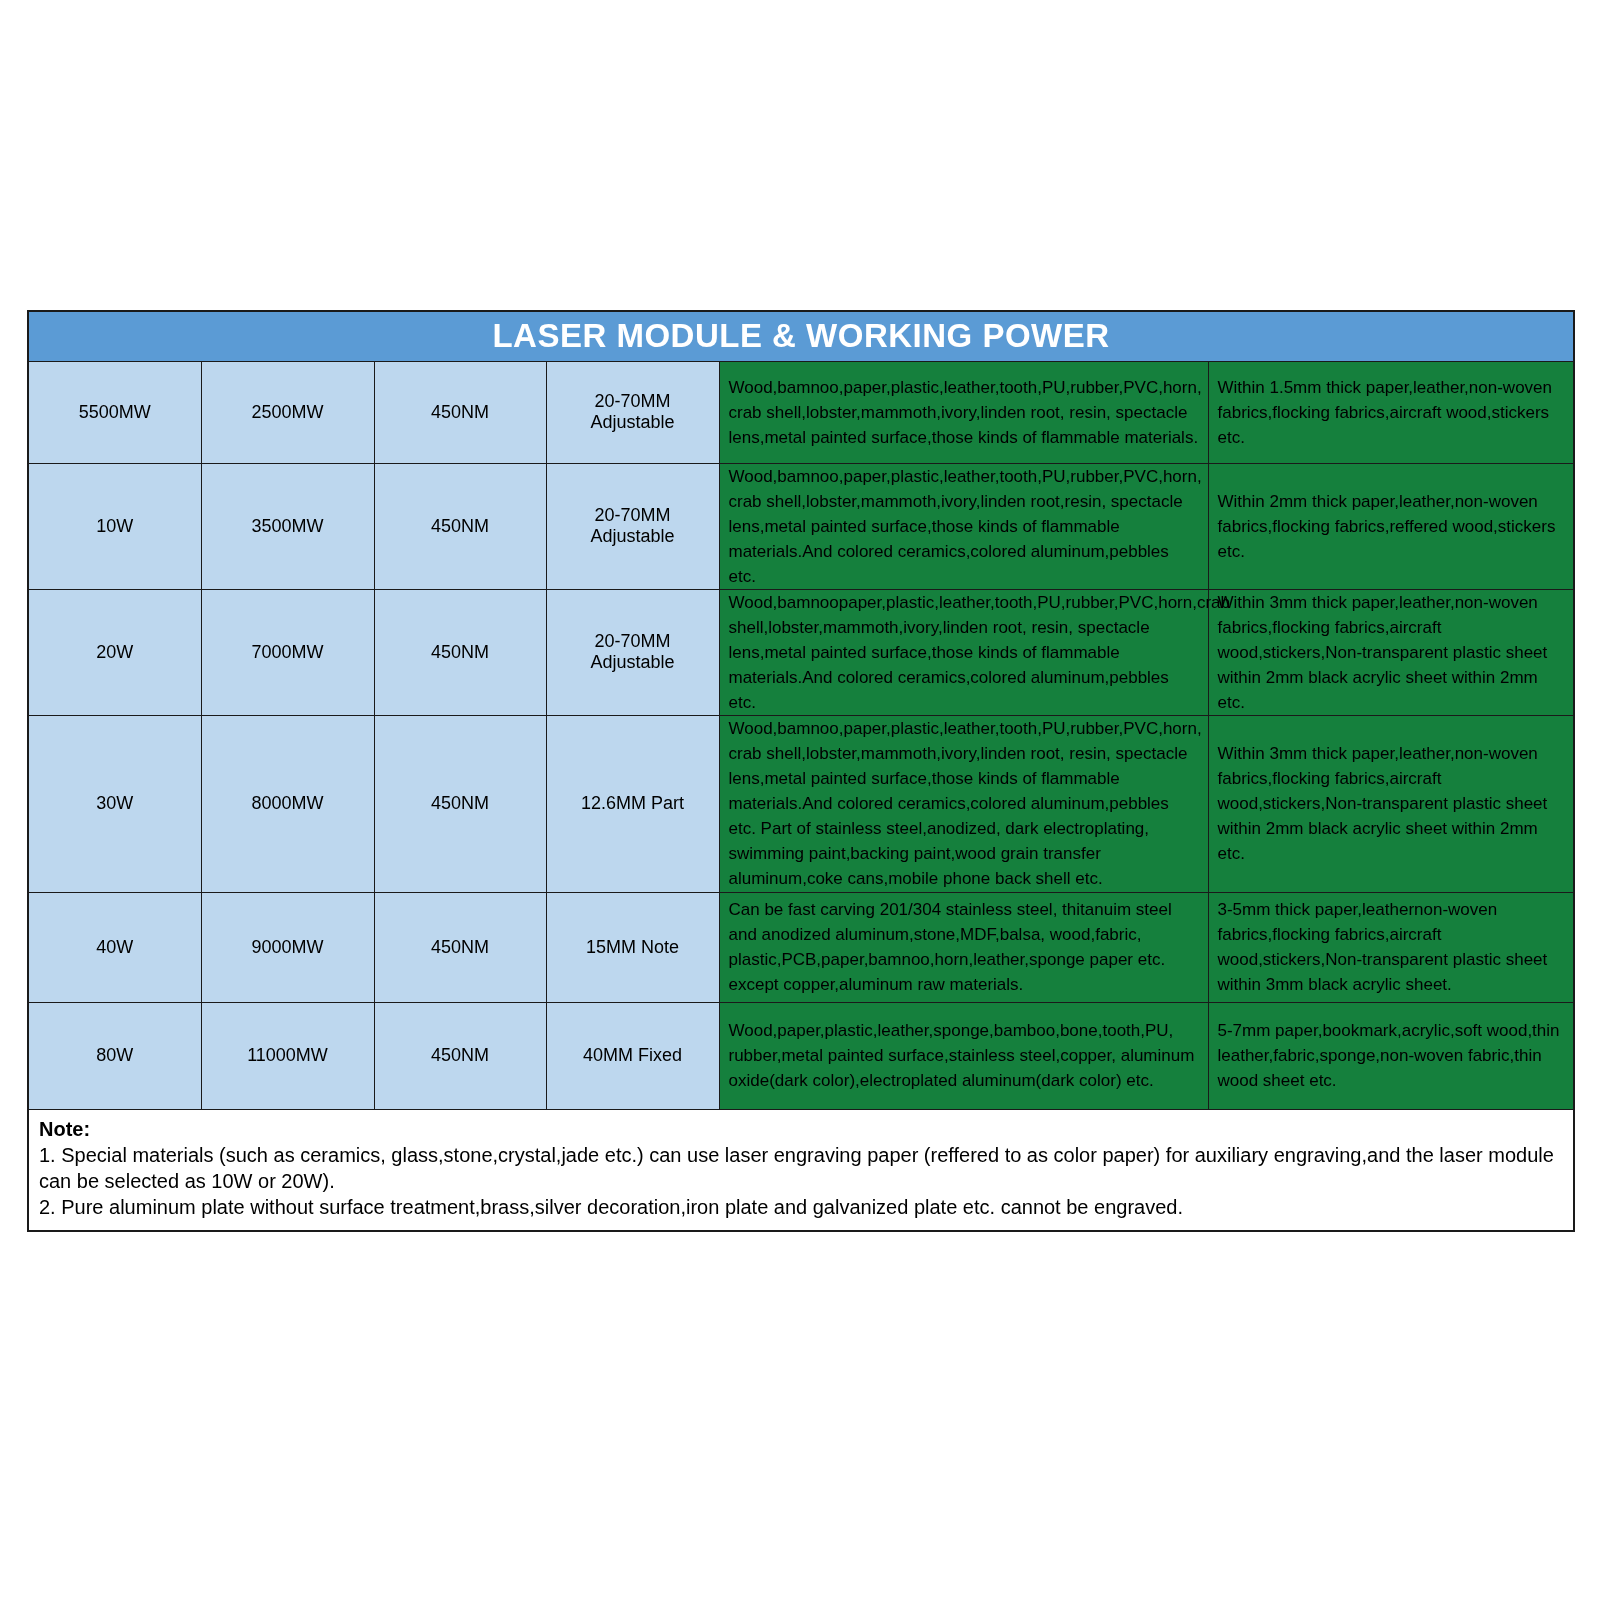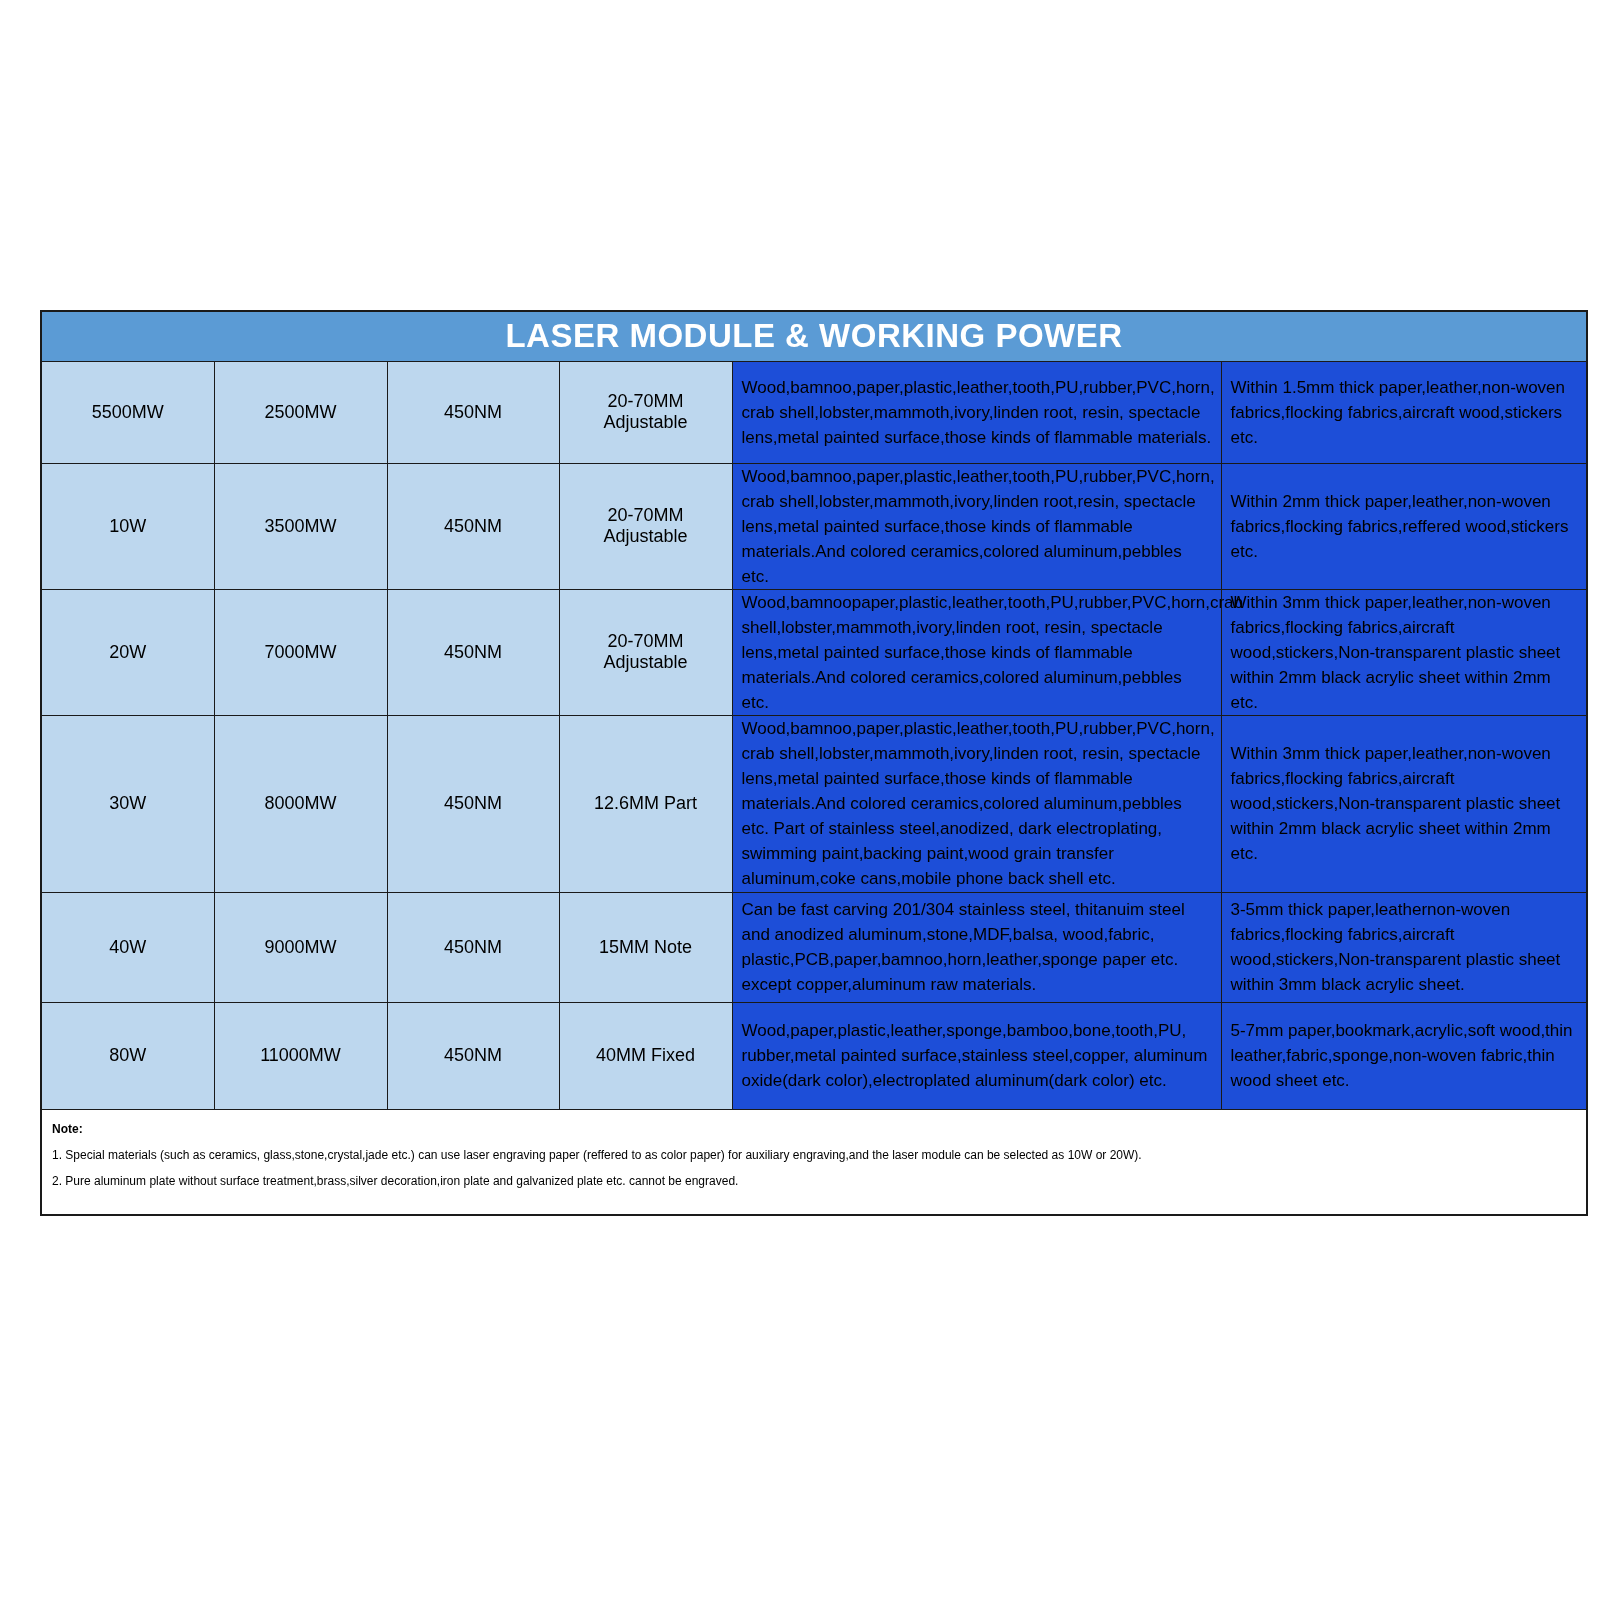--- a/index.html
+++ b/index.html
@@ -13,21 +13,21 @@
   html,body{background:#ffffff;}
   body{
     width:1601px;height:1601px;
     font-family:"Liberation Sans","DejaVu Sans",sans-serif;
     color:var(--body-text);
     overflow:hidden;
     position:relative;
   }
   .page{
     position:absolute;
-    left:40px;top:310px;
+    left:27px;top:310px;
     width:1314px;
   }
   table.spec-table{
     width:100%;
     border-collapse:collapse;
     border:2px solid var(--border);
     table-layout:fixed;
   }
   .spec-table th,.spec-table td{
     border:1px solid var(--border);
@@ -51,38 +51,38 @@
     height:55px;
     padding:4px 6px;
   }
   td.spec{
     background:var(--row-label-bg);
     text-align:center;
     font-size:18px;
     padding:4px 6px;
   }
   td.mat{
-    background:#1d4ed8;
+    background:#15803d;
     text-align:left;
     font-size:17px;
     line-height:25px;
     padding:0 9px;
   }
   tbody tr:nth-child(1){height:102px;}
   tbody tr:nth-child(2){height:123px;}
   tbody tr:nth-child(3){height:123px;}
   tbody tr:nth-child(4){height:177px;}
   tbody tr:nth-child(5){height:110px;}
   tbody tr:nth-child(6){height:107px;}
   td.note-cell{
     background:#ffffff;
     padding:6px 18px 10px 10px;
     height:106px;
     vertical-align:top;
-    font-size:12px;
+    font-size:20px;
     line-height:26px;
   }
   .note-label{font-weight:bold;}
 </style>
 </head>
 <body>
 
 <div class="page">
   <table class="spec-table">
     <colgroup>

